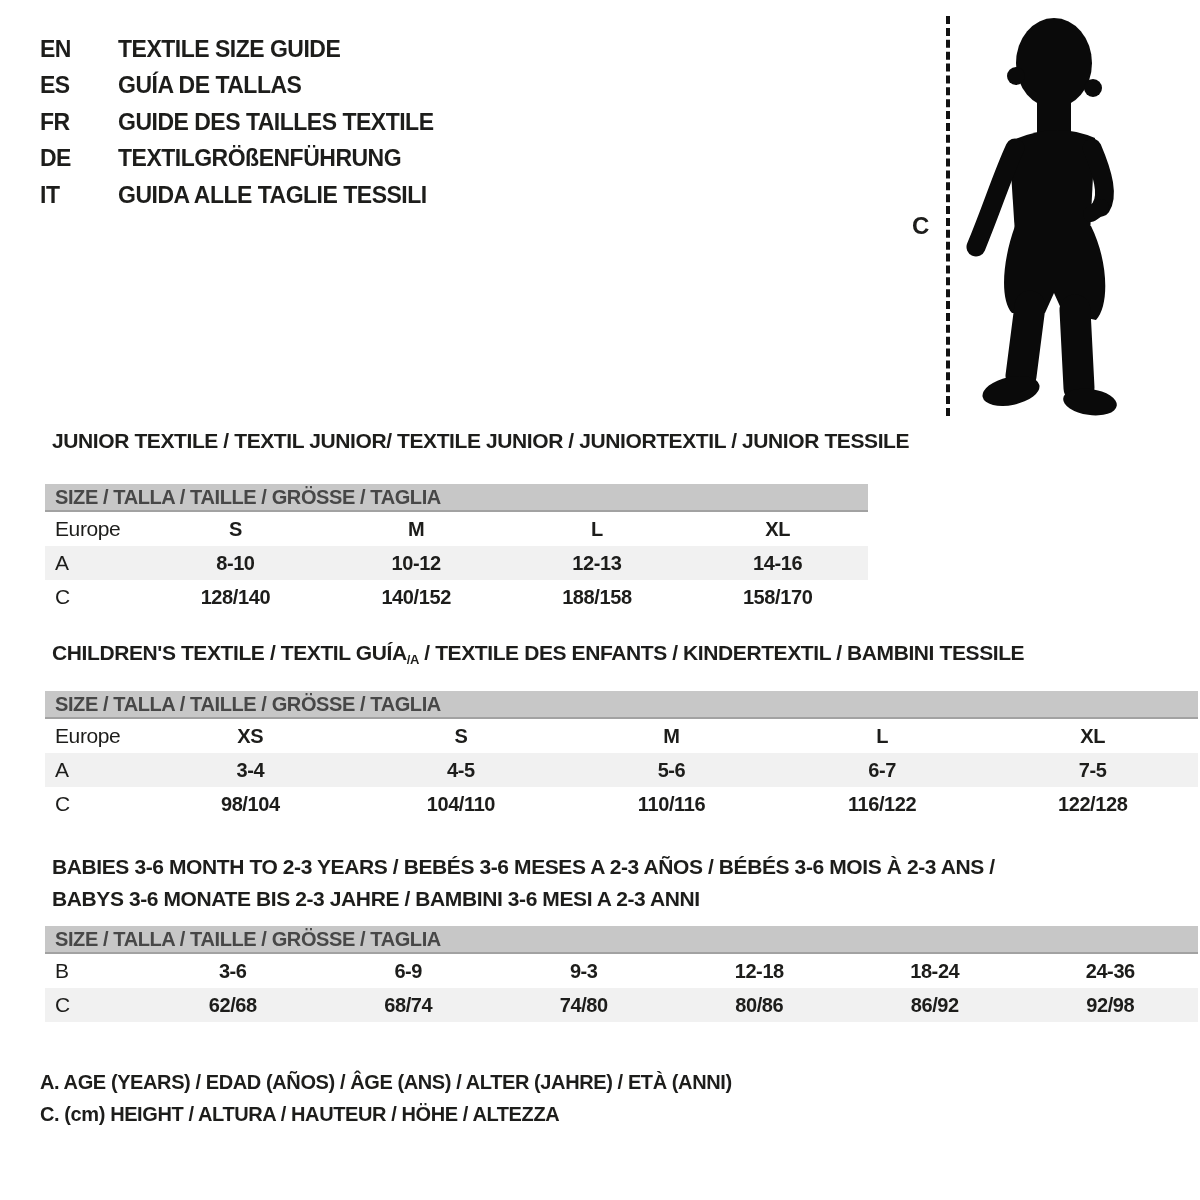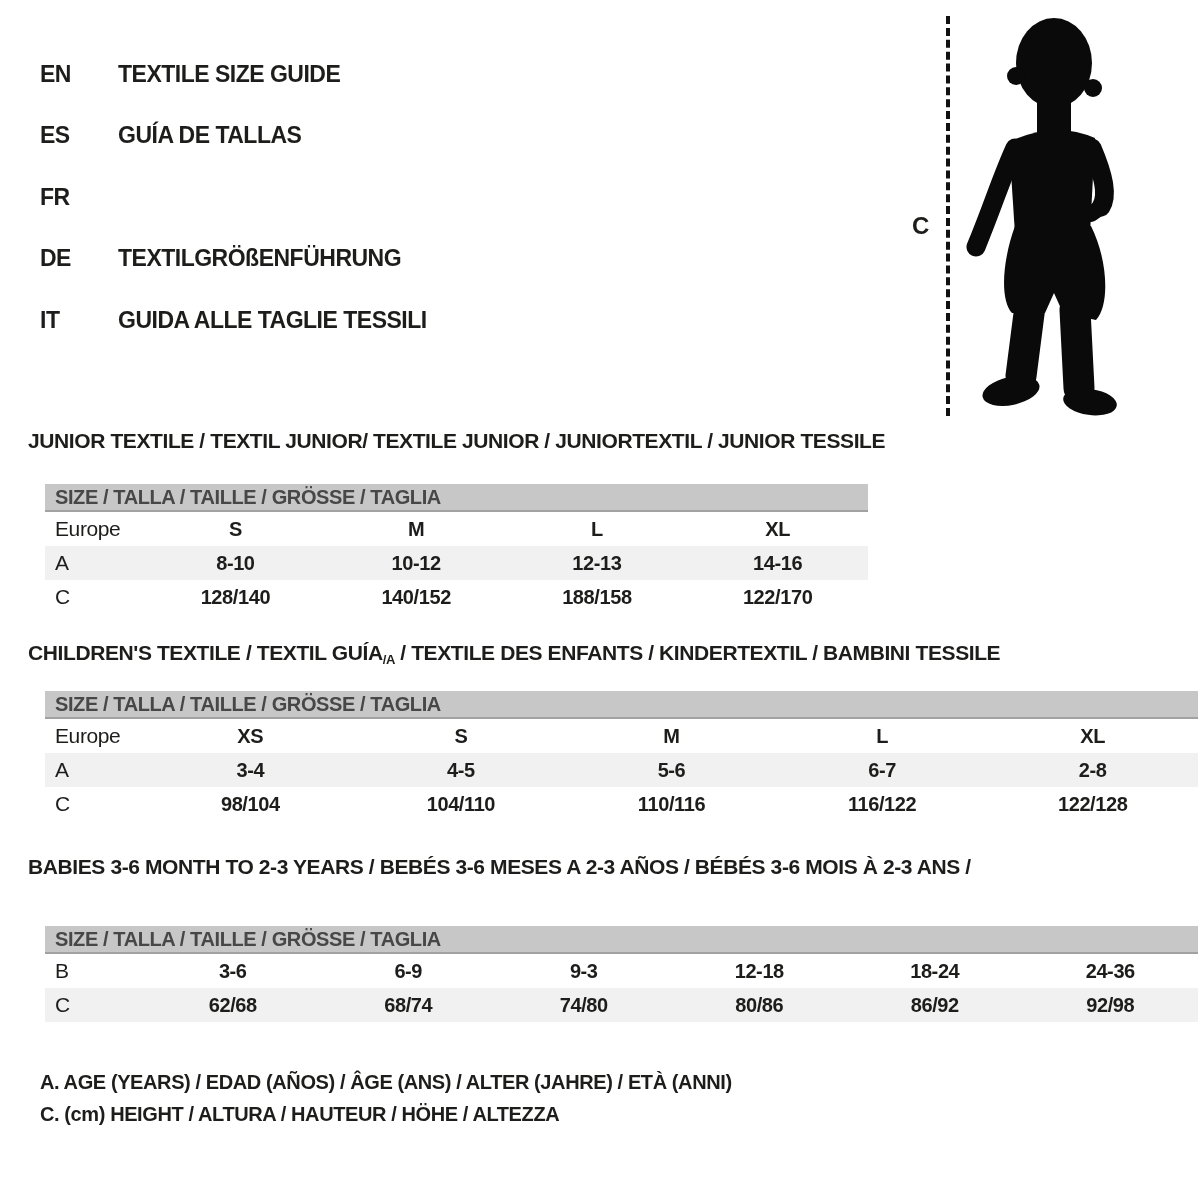--- a/index.html
+++ b/index.html
@@ -8,42 +8,42 @@
     position:relative;
     width:1200px; height:1200px;
     background:#ffffff;
     font-family:"Liberation Sans", sans-serif;
     color:#1d1d1b;
     overflow:hidden;
   }
 
   
   .lang-block { position:absolute; left:40px; top:31px; }
-  .lang-line { display:flex; height:36.5px; align-items:center;margin-top:25px; }
+  .lang-line { display:flex; height:36.5px; align-items:center; }
   .lang-code {
     width:78px; font-size:23px; font-weight:bold; letter-spacing:-0.5px;
   }
   .lang-title {
     font-size:23px; font-weight:bold; letter-spacing:-0.5px; white-space:nowrap;
   }
 
   
   .measure-line {
     position:absolute; left:946px; top:16px; height:400px; width:0;
     border-left:4px dashed #111111;
   }
   .measure-label {
     position:absolute; left:912px; top:212px;
     font-size:24px; font-weight:bold;
   }
   .silhouette { position:absolute; left:963px; top:14px; }
 
   
   .section-title {
-    position:absolute; left:28px;
+    position:absolute; left:52px;
     font-size:21px; font-weight:bold; letter-spacing:-0.4px; white-space:nowrap;
   }
   .section-title sub { font-size:13px; vertical-align:-4px; font-weight:bold; }
   .title-junior   { top:429px; }
   .title-children { top:641px; }
   .title-babies   { top:851px; line-height:32px; }
 
   
   .size-table { position:absolute; left:45px; }
   .tbl-junior   { top:484px; width:823px; }
@@ -83,20 +83,21 @@
     <div class="lang-line">
       <span class="lang-code">EN</span>
       <span class="lang-title">TEXTILE SIZE GUIDE</span>
     </div>
     <div class="lang-line">
       <span class="lang-code">ES</span>
       <span class="lang-title">GUÍA DE TALLAS</span>
     </div>
     <div class="lang-line">
       <span class="lang-code">FR</span>
+      <span class="lang-title">GUIDE DES TAILLES TEXTILE</span>
     </div>
     <div class="lang-line">
       <span class="lang-code">DE</span>
       <span class="lang-title">TEXTILGRÖßENFÜHRUNG</span>
     </div>
     <div class="lang-line">
       <span class="lang-code">IT</span>
       <span class="lang-title">GUIDA ALLE TAGLIE TESSILI</span>
     </div>
   </div>
@@ -147,55 +148,56 @@
       <span class="t-cell">8-10</span>
       <span class="t-cell">10-12</span>
       <span class="t-cell">12-13</span>
       <span class="t-cell">14-16</span>
     </div>
     <div class="t-row cols5">
       <span class="row-label">C</span>
       <span class="t-cell">128/140</span>
       <span class="t-cell">140/152</span>
       <span class="t-cell">188/158</span>
-      <span class="t-cell">122/170</span>
+      <span class="t-cell">158/170</span>
     </div>
   </div>
 
   <div class="section-title title-children"><span>CHILDREN'S TEXTILE / TEXTIL GUÍA</span><sub>/A</sub><span> / TEXTILE DES ENFANTS / KINDERTEXTIL / BAMBINI TESSILE</span></div>
   <div class="size-table tbl-children">
     <div class="size-bar">SIZE / TALLA / TAILLE / GRÖSSE / TAGLIA</div>
     <div class="t-row cols6">
       <span class="row-label">Europe</span>
       <span class="t-cell">XS</span>
       <span class="t-cell">S</span>
       <span class="t-cell">M</span>
       <span class="t-cell">L</span>
       <span class="t-cell">XL</span>
     </div>
     <div class="t-row cols6 alt">
       <span class="row-label">A</span>
       <span class="t-cell">3-4</span>
       <span class="t-cell">4-5</span>
       <span class="t-cell">5-6</span>
       <span class="t-cell">6-7</span>
-      <span class="t-cell">2-8</span>
+      <span class="t-cell">7-5</span>
     </div>
     <div class="t-row cols6">
       <span class="row-label">C</span>
       <span class="t-cell">98/104</span>
       <span class="t-cell">104/110</span>
       <span class="t-cell">110/116</span>
       <span class="t-cell">116/122</span>
       <span class="t-cell">122/128</span>
     </div>
   </div>
 
   <div class="section-title title-babies">
     <div>BABIES 3-6 MONTH TO 2-3 YEARS / BEBÉS 3-6 MESES A 2-3 AÑOS / BÉBÉS 3-6 MOIS À 2-3 ANS /</div>
+    <div>BABYS 3-6 MONATE BIS 2-3 JAHRE / BAMBINI 3-6 MESI A 2-3 ANNI</div>
   </div>
   <div class="size-table tbl-babies">
     <div class="size-bar">SIZE / TALLA / TAILLE / GRÖSSE / TAGLIA</div>
     <div class="t-row cols7">
       <span class="row-label">B</span>
       <span class="t-cell">3-6</span>
       <span class="t-cell">6-9</span>
       <span class="t-cell">9-3</span>
       <span class="t-cell">12-18</span>
       <span class="t-cell">18-24</span>

